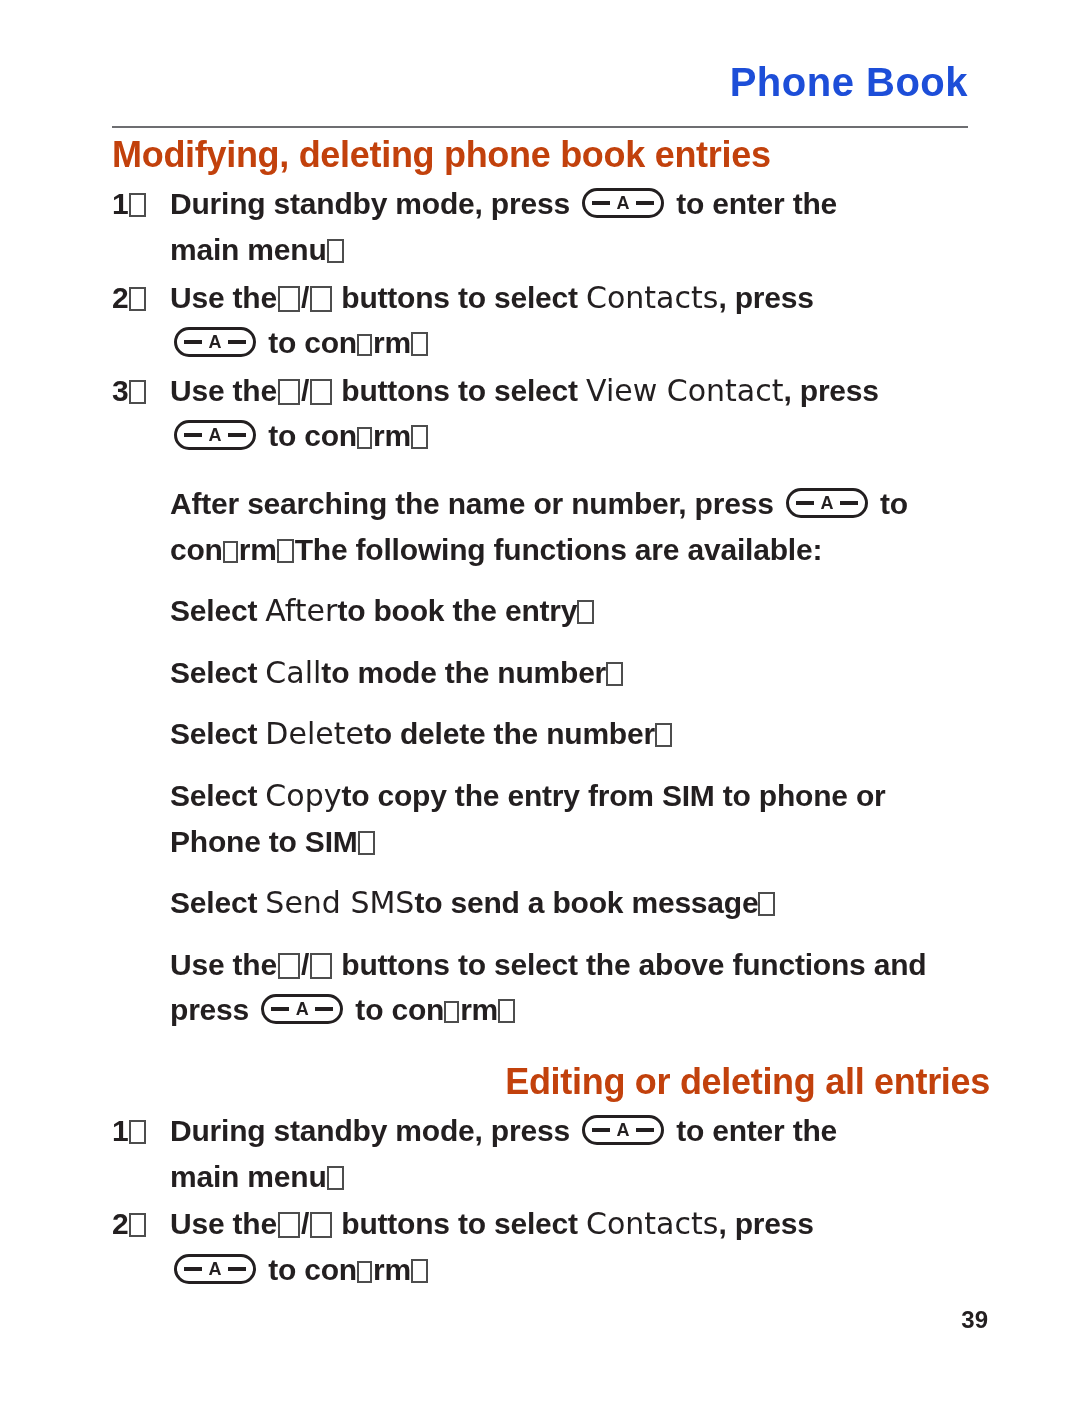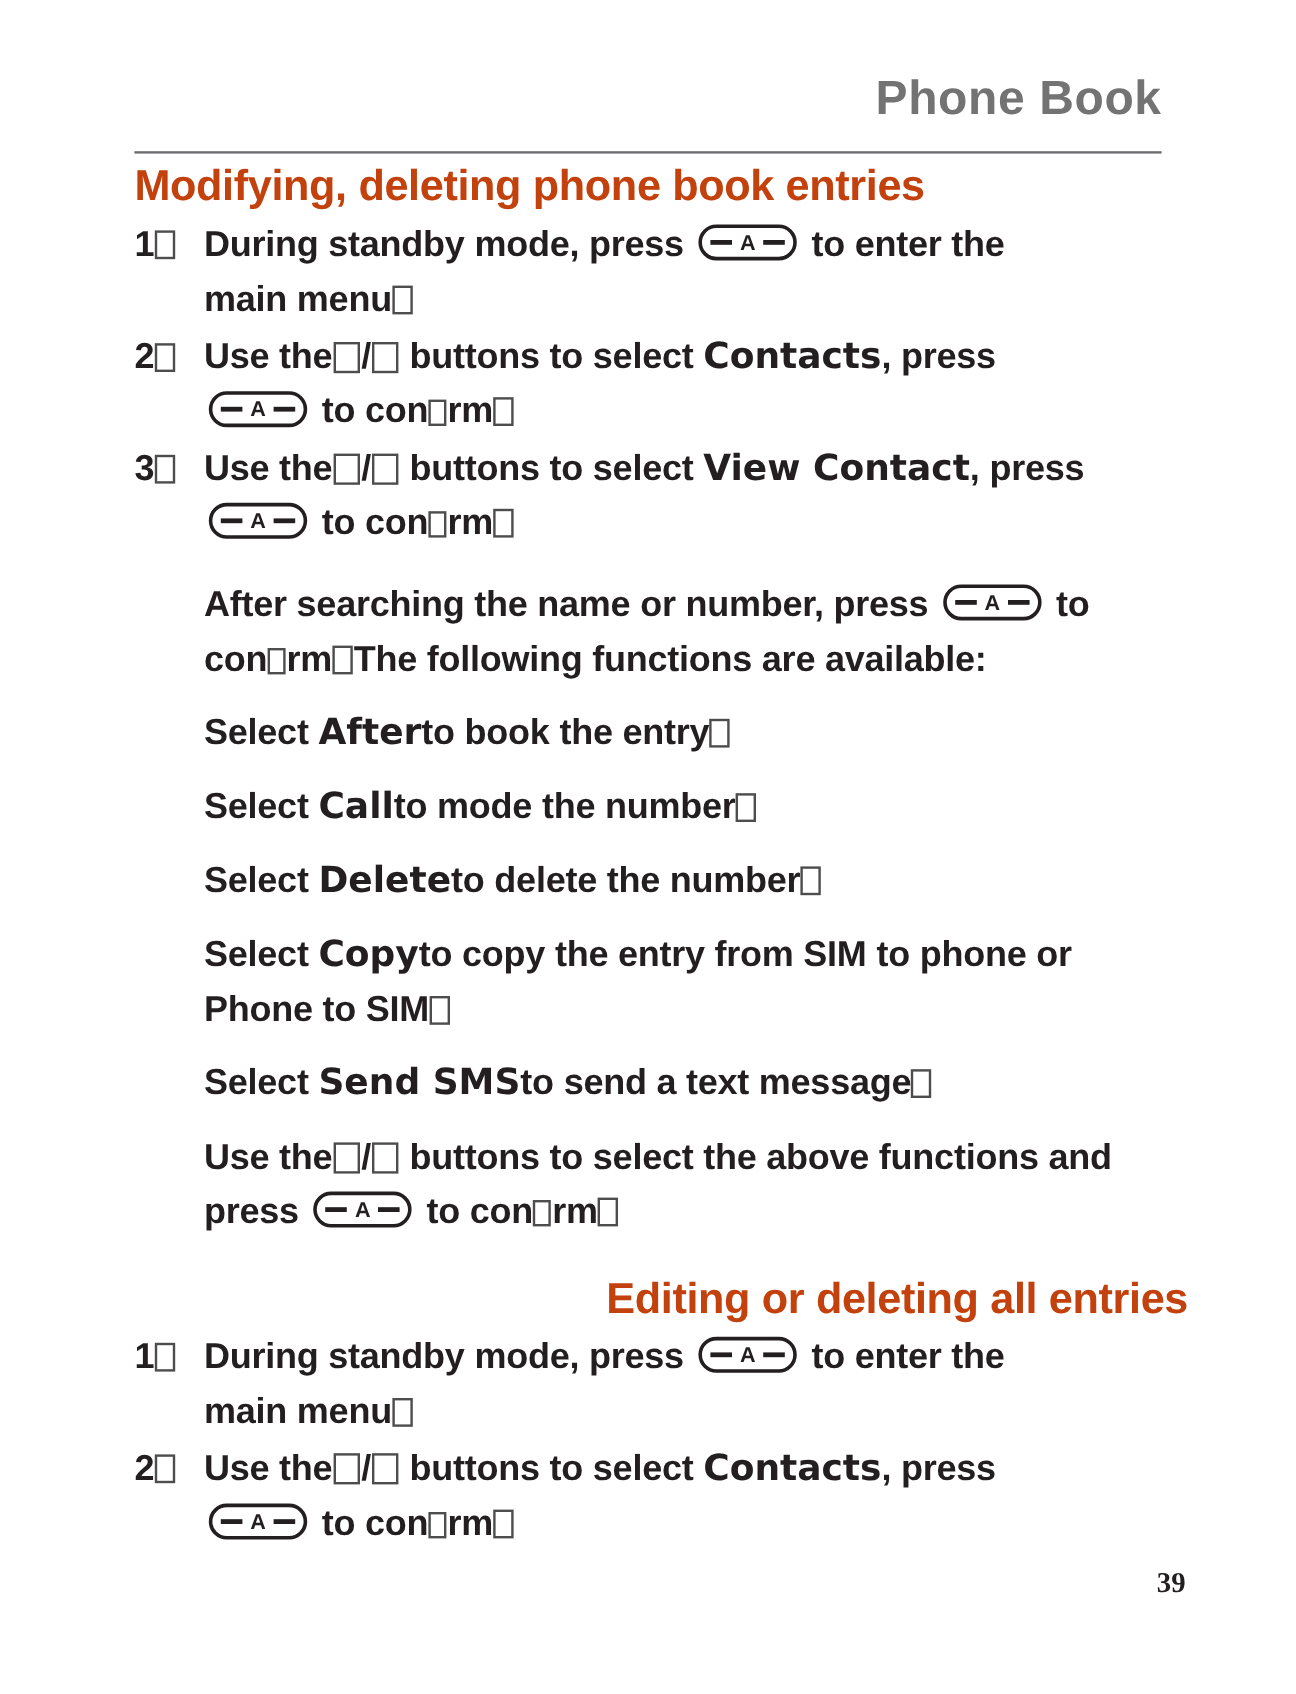--- a/index.html
+++ b/index.html
@@ -27,21 +27,21 @@
     position: absolute;
     top: 62px;
     left: 112px;
     right: 112px;
     height: 62px;
   }
   .header-title {
     text-align: right;
     font-size: 40px;
     font-weight: bold;
-    color: #737373;
+    color: #1d4ed8;
     letter-spacing: 0.5px;
     line-height: 1;
   }
   .header-rule {
     position: absolute;
     left: 0;
     right: 0;
     bottom: -4px;
     border-bottom: 2px solid #6d6e71;
   }
@@ -152,34 +152,33 @@
     box-sizing: border-box;
     background: #ffffff;
   }
   .tofu.sm {
     width: 15px;
     height: 22px;
   }
 
   
   .ui {
-    font-weight: bold;
+    font-weight: normal;
     font-family: "DejaVu Sans", sans-serif;
     letter-spacing: 0px;
     text-align: center;
   }
 
   .pagenum {
     position: absolute;
     right: 92px;
     bottom: 78px;
     font-size: 24px;
     font-weight: bold;
     color: #231f20;
-    font-family: Liberation Serif, serif;
   }
 </style>
 </head>
 <body>
 
 <div class="page">
 
   <div class="header">
     <div class="header-title">Phone Book</div>
     <div class="header-rule"></div>
@@ -260,21 +259,21 @@
       <span class="ui">Copy</span><span>to copy the entry from SIM to phone or</span>
     </p>
     <p class="para">
       <span>Phone to SIM</span><span class="tofu"></span>
     </p>
 
     <div class="spacer-sm"></div>
 
     <p class="para">
       <span>Select</span>
-      <span class="ui">Send SMS</span><span>to send a text message</span><span class="tofu"></span>
+      <span class="ui">Send SMS</span><span>to send a book message</span><span class="tofu"></span>
     </p>
 
     <div class="spacer-sm"></div>
 
     <p class="para tight">
       <span>Use the</span><span class="navkey"></span><span>/</span><span class="navkey"></span>
       <span>buttons to select the above functions and</span>
     </p>
     <p class="para">
       <span>press</span>

